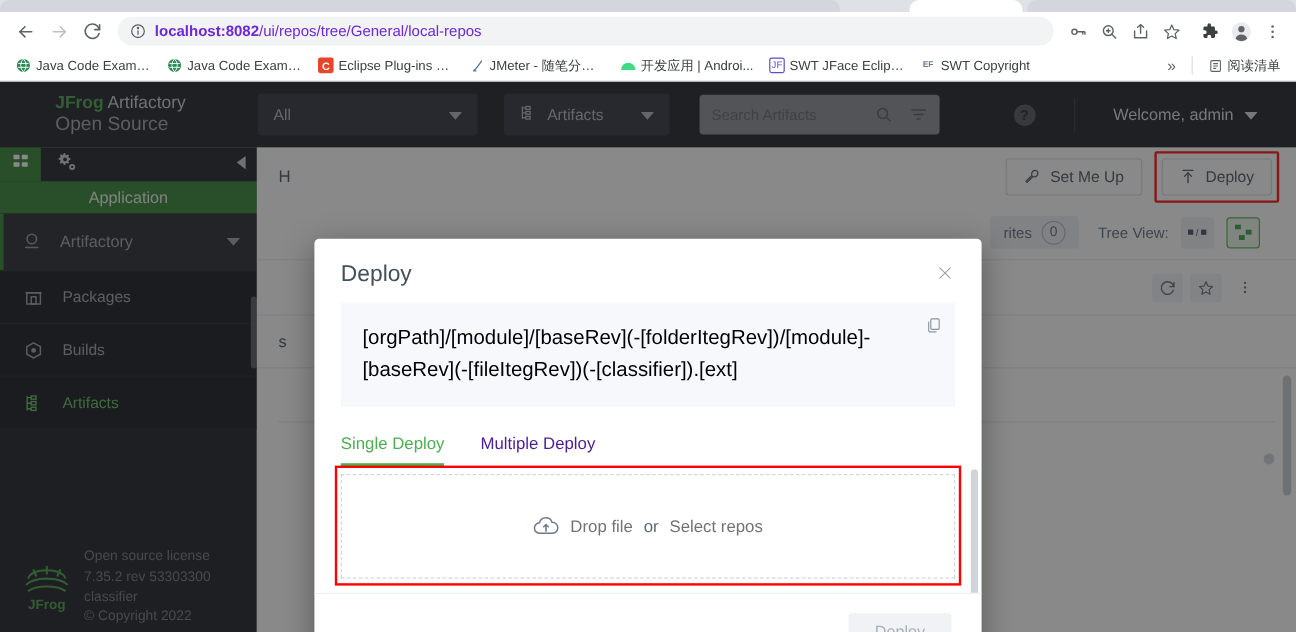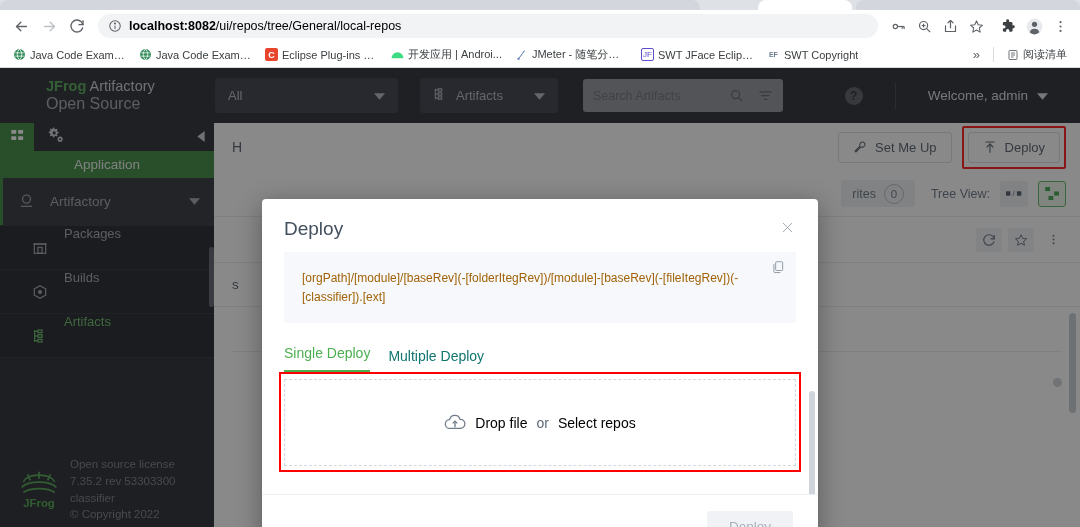--- a/index.html
+++ b/index.html
@@ -48,21 +48,21 @@
     border-radius: 12px;
     display: flex;
     align-items: center;
     padding: 0 10px;
     gap: 7px;
     margin: 0 6px;
     min-width: 0;
   }
   .omnibox-url {
     font-size: 12.5px;
-    color: #000000;
+    color: #6d28d9;
     white-space: nowrap;
     overflow: hidden;
     text-overflow: ellipsis;
   }
   .omnibox-url .host { font-weight: bold; }
   .tb-icon {
     width: 24px; height: 24px;
     display: flex; align-items: center; justify-content: center;
     color: #5f6368;
     flex: 0 0 auto;
@@ -209,22 +209,22 @@
   .side-item .caret { padding-right: 14px; color: #9aa0a6; font-size: 9px; }
   .side-item.active {
     background: #1b2028;
   }
   .side-item.active::before {
     content: ""; position: absolute; left: 0; top: 0; bottom: 0;
     width: 3px; background: #2a7d2e;
   }
   .side-sub {
     height: 44px;
-    display: flex; 
-    padding-left: 30px; gap: 14px;
+    display: flex; align-items: center;
+    padding-left: 18px; gap: 14px;
     color: #9aa0a6; font-size: 13px;
     background: #0c0f14;
     border-bottom: 1px solid #171b22;
   }
   .side-sub .ic { width: 20px; display: flex; align-items: center; justify-content: center; }
   .side-sub.current { color: #5cb85c; }
   .side-sub.current .ic { color: #5cb85c; }
 
   .getting-started {
     margin: 12px 11px 0 11px;
@@ -271,21 +271,21 @@
     background: #fff;
     display: flex; align-items: center; gap: 8px;
     font-size: 13px; color: #43505e;
   }
   .btn-deploy-wrap { position: relative; padding: 6px; }
   .hl-box { position: absolute; border: 2px solid #ff0000; border-radius: 2px; }
 
   .main-row2 {
     height: 46px;
     display: flex; align-items: center;
-    padding: 0 14px 0 18px;
+    padding: 0 30px 0 18px;
     gap: 10px;
     border-bottom: 1px solid #e6e9ed;
   }
   .chip {
     height: 27px; padding: 0 11px;
     background: #eef0f3; border-radius: 3px;
     display: flex; align-items: center; gap: 8px;
     font-size: 12.5px; color: #5b6878;
   }
   .count-pill {
@@ -343,45 +343,44 @@
   .modal-close {
     margin-left: auto; color: #9aa3ad; font-size: 17px; line-height: 1;
     padding: 2px 2px 6px 10px;
   }
   .modal-scroll { flex: 1 1 auto; position: relative; overflow: hidden; }
   .path-box {
     margin: 9px 22px 0 22px;
     background: #f6f8fb;
     padding: 17px 40px 17px 18px;
     position: relative;
-    font-size: 12px; color: #a16207; line-height: 1.55;
+    font-size: 17px; color: #000000; line-height: 1.55;
     word-break: break-word;
   }
   .copy-icon { position: absolute; right: 11px; top: 8px; color: #8a94a0; }
 
   .tabs {
-    display: flex; gap: 18px;
+    display: flex; gap: 30px;
     margin: 22px 22px 0 22px;
-    align-items: flex-end;
   }
   .tab {
-    font-size: 14px; color: #0f766e;
+    font-size: 14px; color: #4c1d95;
     padding-bottom: 9px;
   }
   .tab.active { color: #4caf50; border-bottom: 3px solid #4caf50; }
 
   .dropzone-wrap { position: relative; margin: 6px 22px 0 22px; }
   .dropzone {
     height: 87px;
     border: 1px dashed #d3d8de;
     display: flex; align-items: center; justify-content: center;
     gap: 9px;
     font-size: 14px;
   }
-  .dz-link { color: #000000; }
+  .dz-link { color: #737373; }
   .dz-or { color: #5b6878; }
   .dz-hl {
     position: absolute; left: -5px; top: -7px; right: -5px; bottom: -6px;
     border: 2.5px solid #ff0000;
     pointer-events: none;
   }
 
   .modal-foot {
     height: 64px;
     border-top: 1px solid #eceff3;
@@ -507,35 +506,35 @@
           <path d="M4 9h16M4 15h16M12 2a14 14 0 0 0 0 20 14 14 0 0 0 0-20z" stroke="#fff" stroke-width="1.4" fill="none"></path>
         </svg>
     </span>
     <span class="bm-label">Java Code Exampl...</span>
   </div>
   <div class="bm">
     <span class="bm-favicon" style="background:#e8452c;color:#fff;font-weight:bold;">C</span>
     <span class="bm-label">Eclipse Plug-ins R...</span>
   </div>
   <div class="bm">
-    <span class="bm-favicon">
-      <svg width="13" height="10" viewBox="0 0 24 14">
-          <path d="M1 13a11 11 0 0 1 22 0z" fill="#3ddc84"></path>
-        </svg>
-    </span>
-    <span class="bm-label">开发应用 | Androi...</span>
-  </div>
-  <div class="bm">
     <span class="bm-favicon" style="color:#4a6fa5;">
       <svg width="12" height="12" viewBox="0 0 24 24" fill="none" stroke="#4a6fa5" stroke-width="2">
           <path d="M5 20c4-2 8-8 14-17"></path>
           <path d="M5 20h5"></path>
         </svg>
     </span>
     <span class="bm-label">JMeter - 随笔分类...</span>
+  </div>
+  <div class="bm">
+    <span class="bm-favicon">
+      <svg width="13" height="10" viewBox="0 0 24 14">
+          <path d="M1 13a11 11 0 0 1 22 0z" fill="#3ddc84"></path>
+        </svg>
+    </span>
+    <span class="bm-label">开发应用 | Androi...</span>
   </div>
   <div class="bm">
     <span class="bm-favicon" style="border:1px solid #5a4fcf;color:#5a4fcf;font-size:8px;">JF</span>
     <span class="bm-label">SWT JFace Eclipse...</span>
   </div>
   <div class="bm">
     <span class="bm-favicon" style="color:#6b7a8f;font-size:7px;font-weight:bold;">EF</span>
     <span class="bm-label" style="max-width:none;">SWT Copyright</span>
   </div>
   <div class="bm-spacer"></div>

